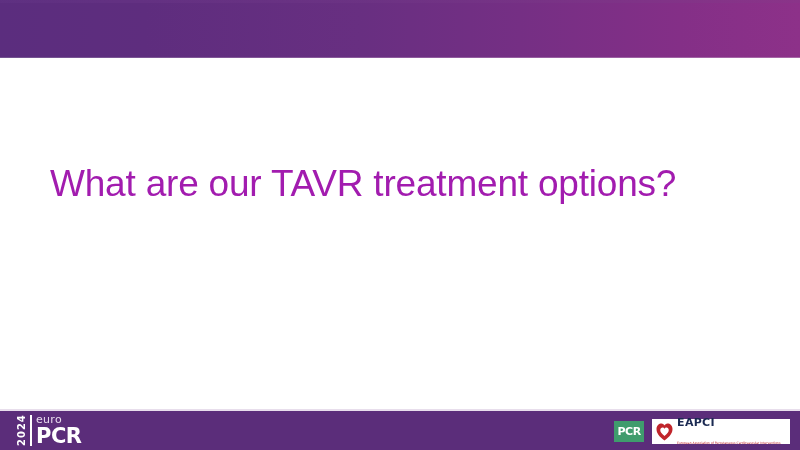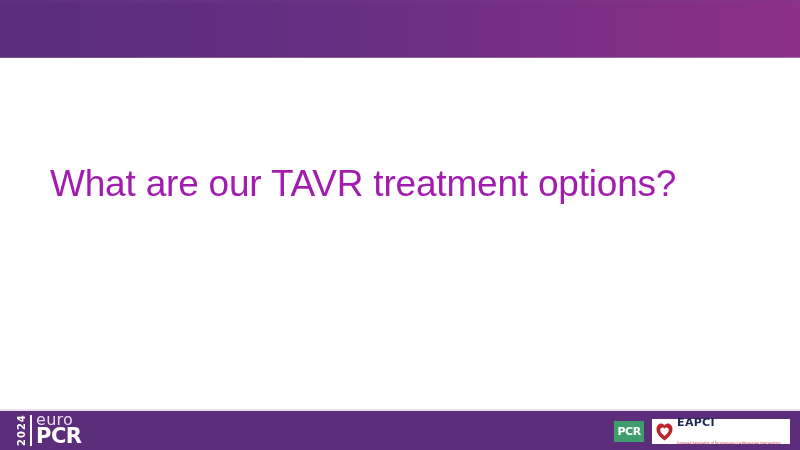--- a/index.html
+++ b/index.html
@@ -122,21 +122,21 @@
     margin: 1px 4px 1px 3px;
   }
   .logo-words {
     display: flex;
     flex-direction: column;
     justify-content: center;
   }
   .logo-euro {
     color: #e8dced;
     font-family: "DejaVu Sans", "Liberation Sans", sans-serif;
-    font-size: 16px;
+    font-size: 11px;
     font-weight: 400;
     line-height: 11px;
     letter-spacing: .3px;
   }
   .logo-pcr {
     color: #ffffff;
     font-family: "DejaVu Sans", "Liberation Sans", sans-serif;
     font-size: 21px;
     font-weight: 700;
     line-height: 21px;

